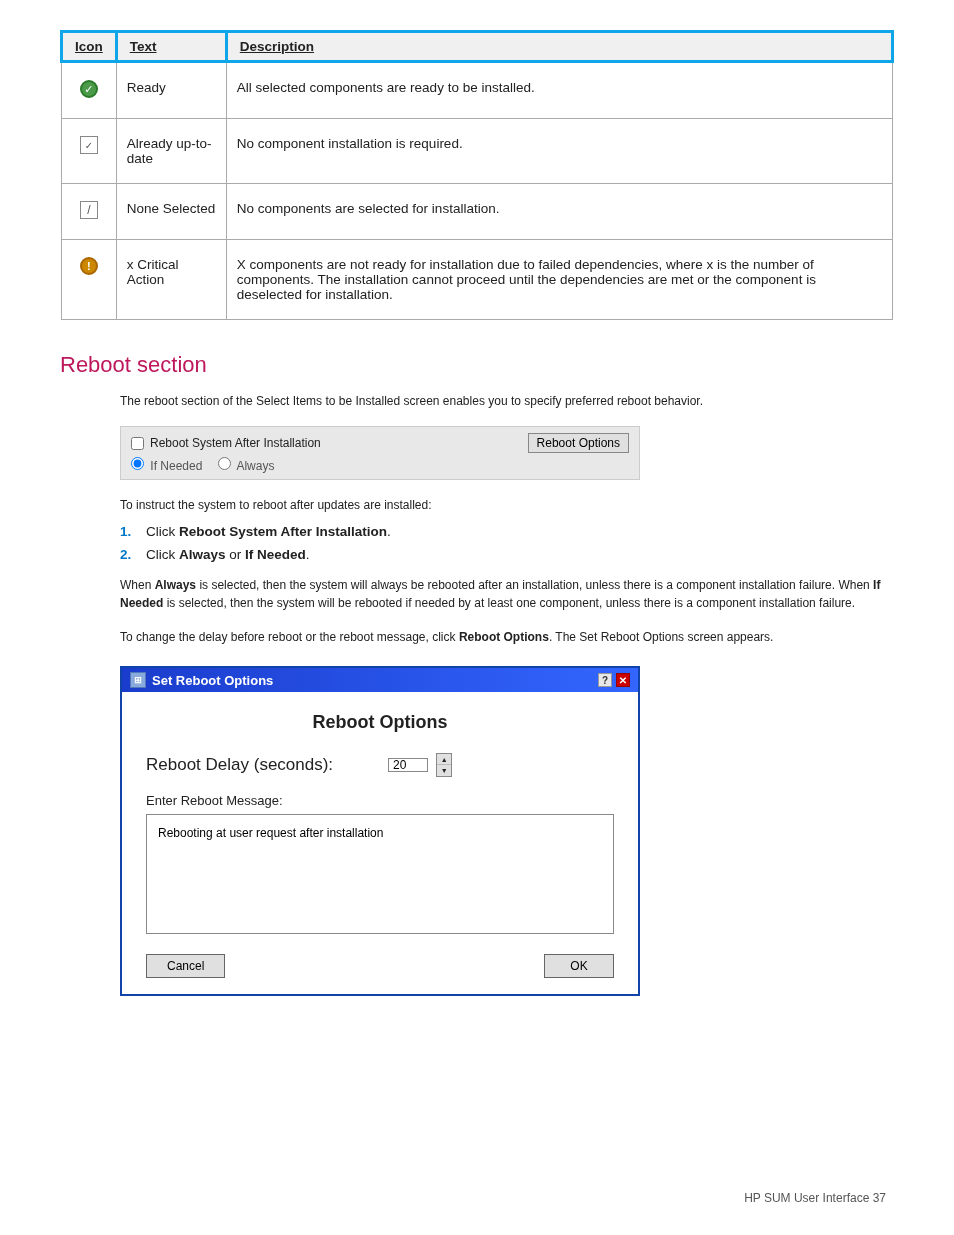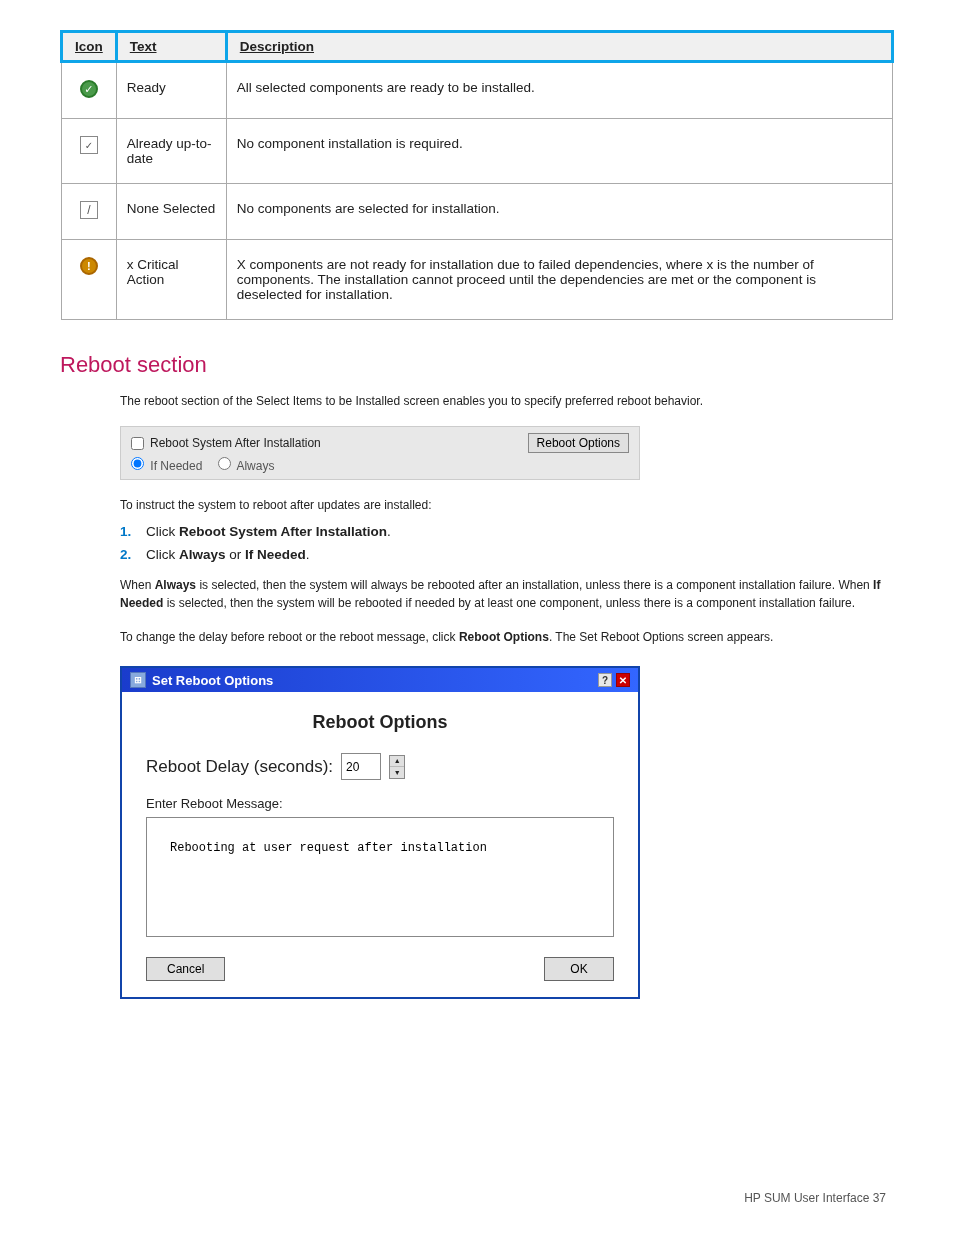--- a/index.html
+++ b/index.html
@@ -247,24 +247,25 @@
       display: flex;
       align-items: center;
       gap: 8px;
       margin-bottom: 16px;
     }
     .dialog-label {
       font-size: 17px;
     }
     .spinner-input {
       width: 40px;
-      height: 27px;
+      height: 14px;
       border: 1px solid #888;
       padding: 2px 4px;
       font-size: 12px;
+      margin-left: 47px;
     }
     .spinner-arrows {
       display: flex;
       flex-direction: column;
       width: 16px;
       border: 1px solid #888;
       cursor: pointer;
     }
     .spinner-up, .spinner-down {
       height: 11px;
@@ -278,24 +279,24 @@
     }
     .spinner-down { border-bottom: none; }
     .dialog-message-label {
       font-size: 13px;
       margin-bottom: 6px;
     }
     .dialog-textarea {
       width: 100%;
       height: 120px;
       border: 1px solid #888;
-      padding: 23px;
+      padding: 11px;
       font-size: 12px;
       resize: none;
-      font-family: Liberation Mono, monospace;
+      font-family: Liberation Sans, sans-serif;
       vertical-align: top;
     }
     .dialog-button-row {
       display: flex;
       justify-content: space-between;
       margin-top: 20px;
     }
     .dialog-btn {
       padding: 4px 20px;
       border: 1px solid #666;

